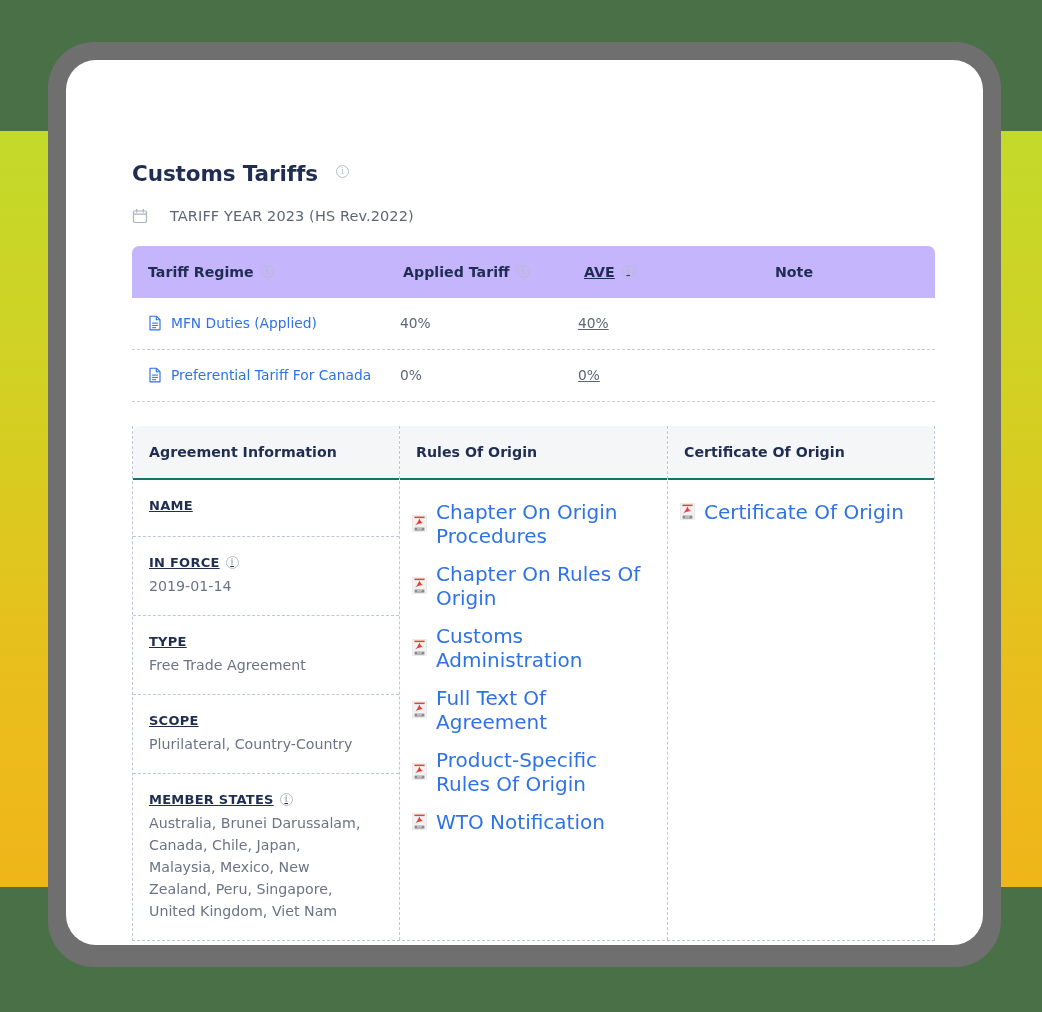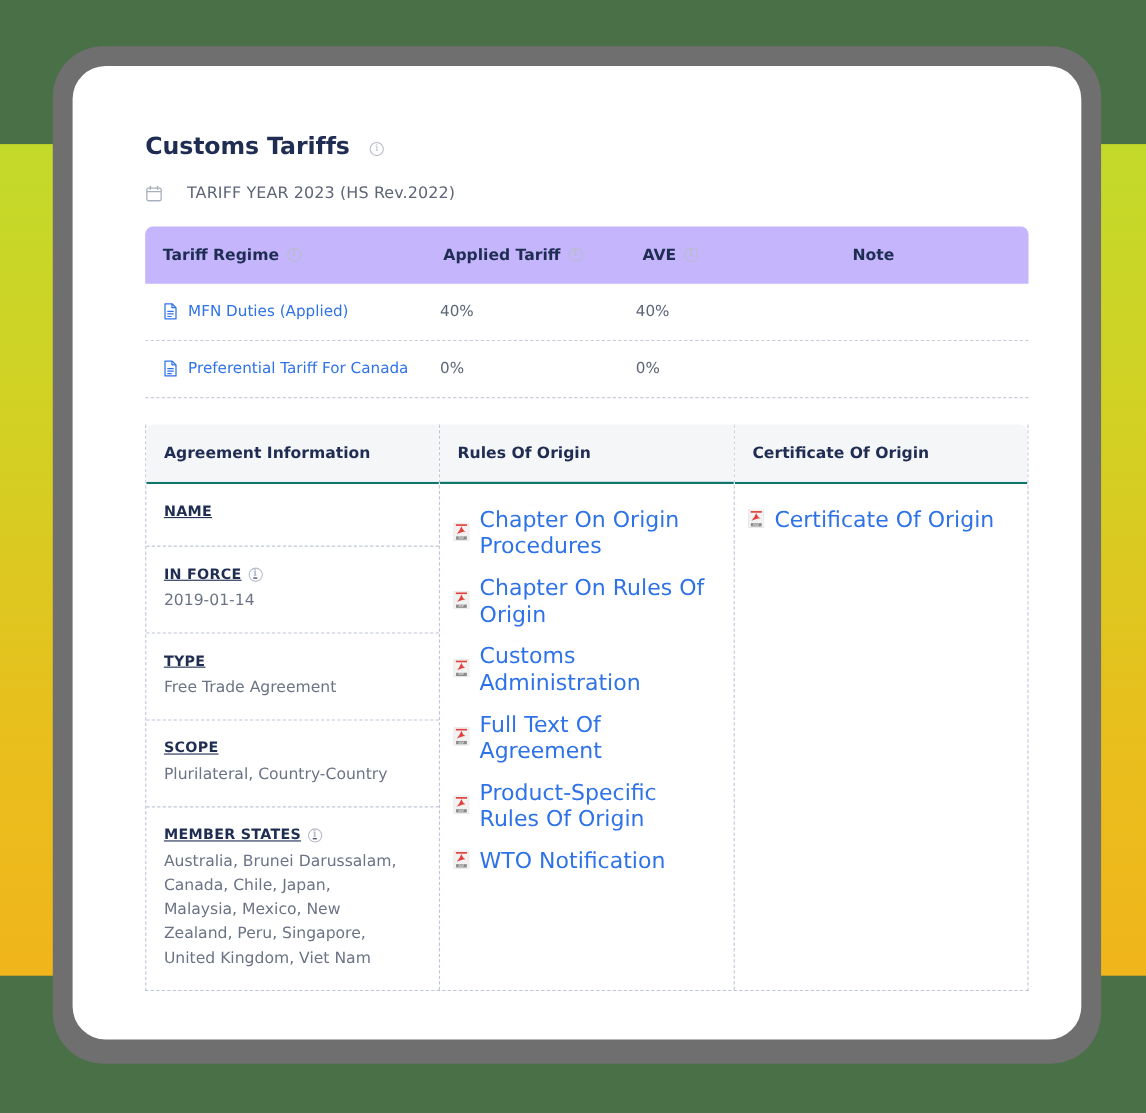--- a/index.html
+++ b/index.html
@@ -46,22 +46,23 @@
     overflow: hidden;
   }
 
   .card-inner {
     padding: 62px 66px 0 66px;
   }
 
   
   .page-title-row {
     display: flex;
-    align-items: center;
+    align-items: flex-start;
     gap: 18px;
+    margin-top: 40px;
   }
   .page-title {
     font-size: 21.5px;
     font-weight: bold;
     color: #1f2d52;
     letter-spacing: -0.1px;
     line-height: 1.1;
   }
 
   
@@ -118,21 +119,21 @@
   .tt-head .th {
     font-size: 14.2px;
     font-weight: bold;
     color: #1f2d52;
     display: flex;
     align-items: center;
     gap: 7px;
   }
   .col-regime  { width: 252px; }
   .col-applied { width: 178px; }
-  .col-ave     { width: 188px; }
+  .col-ave     { width: 188px; text-decoration: underline; }
   .col-note    { width: 160px; }
 
   .tt-row {
     display: flex;
     align-items: center;
     height: 52px;
     padding: 0 0 0 16px;
     border-bottom: 1px dashed #c9cdd8;
   }
   .tt-row .td {

